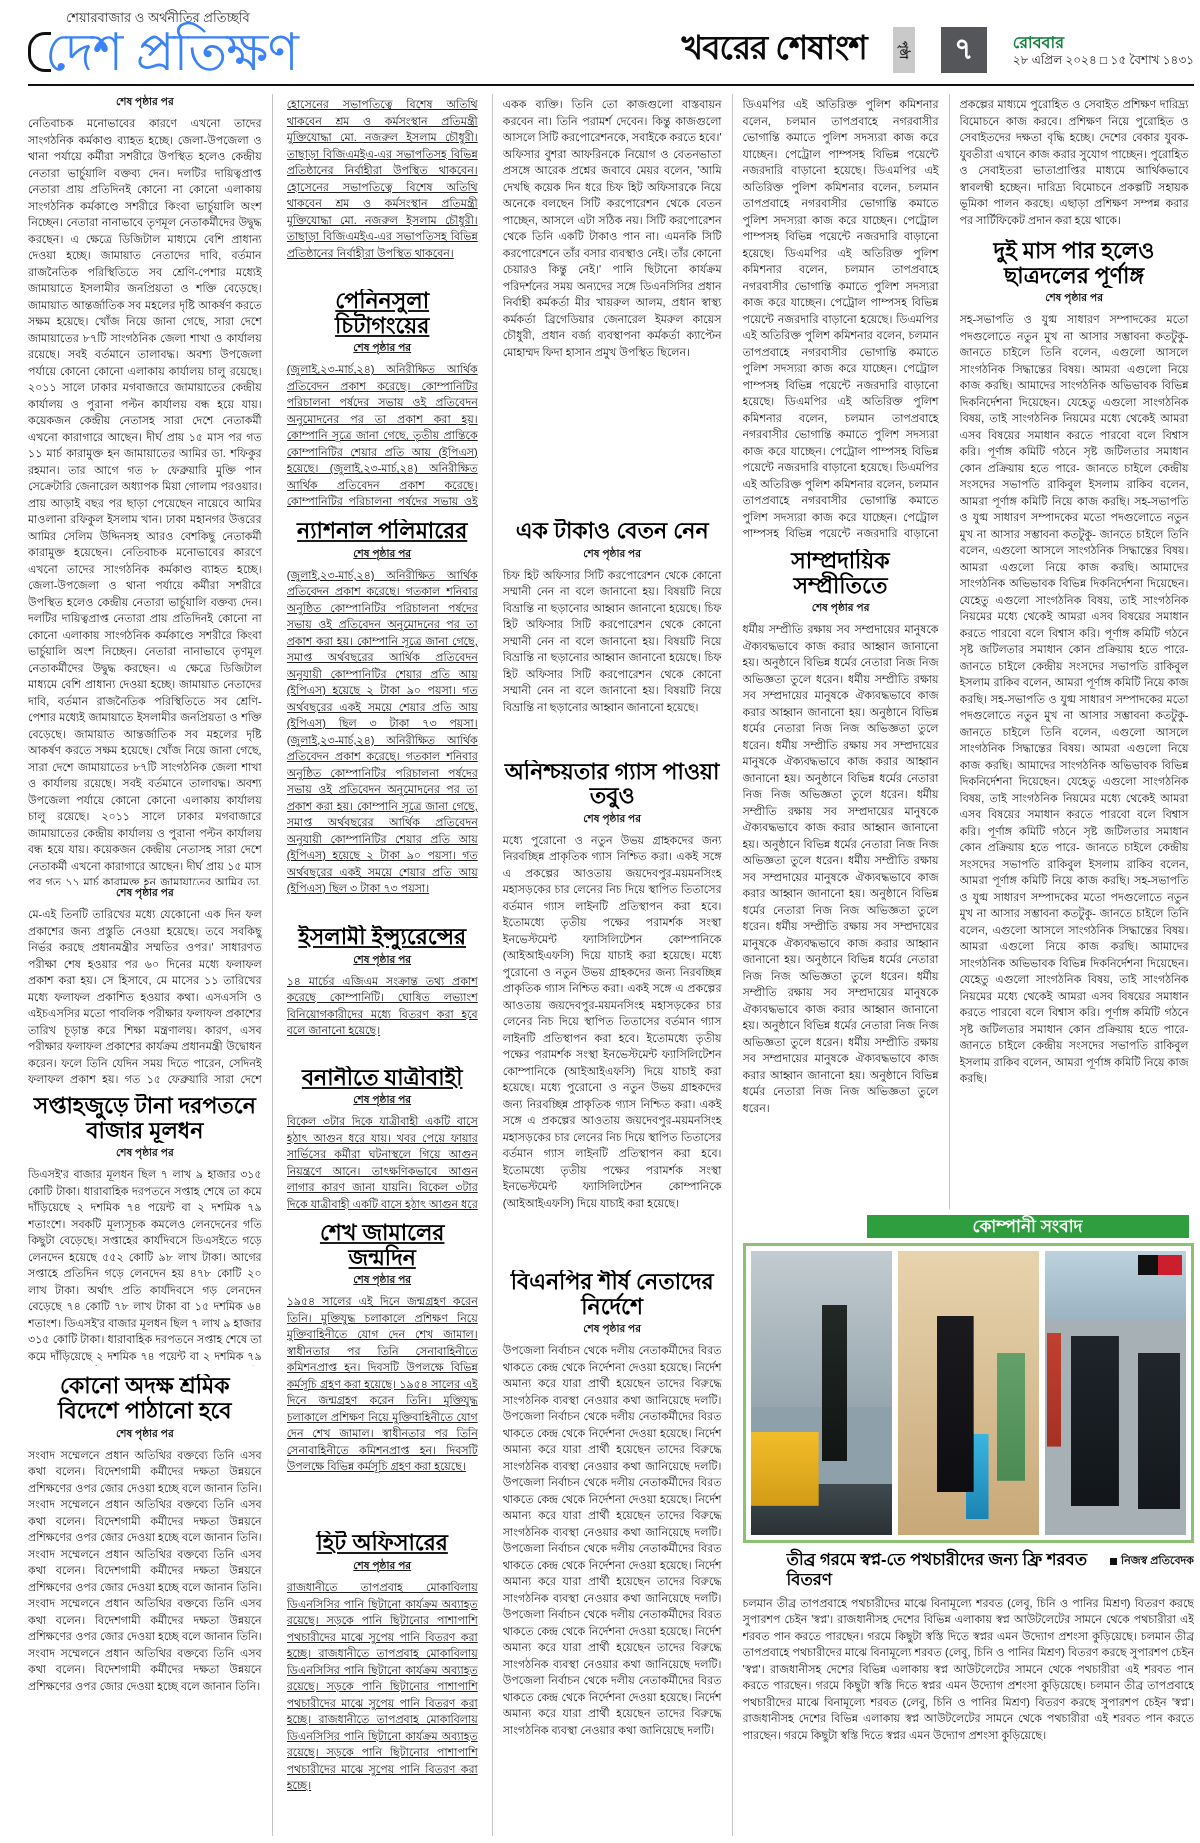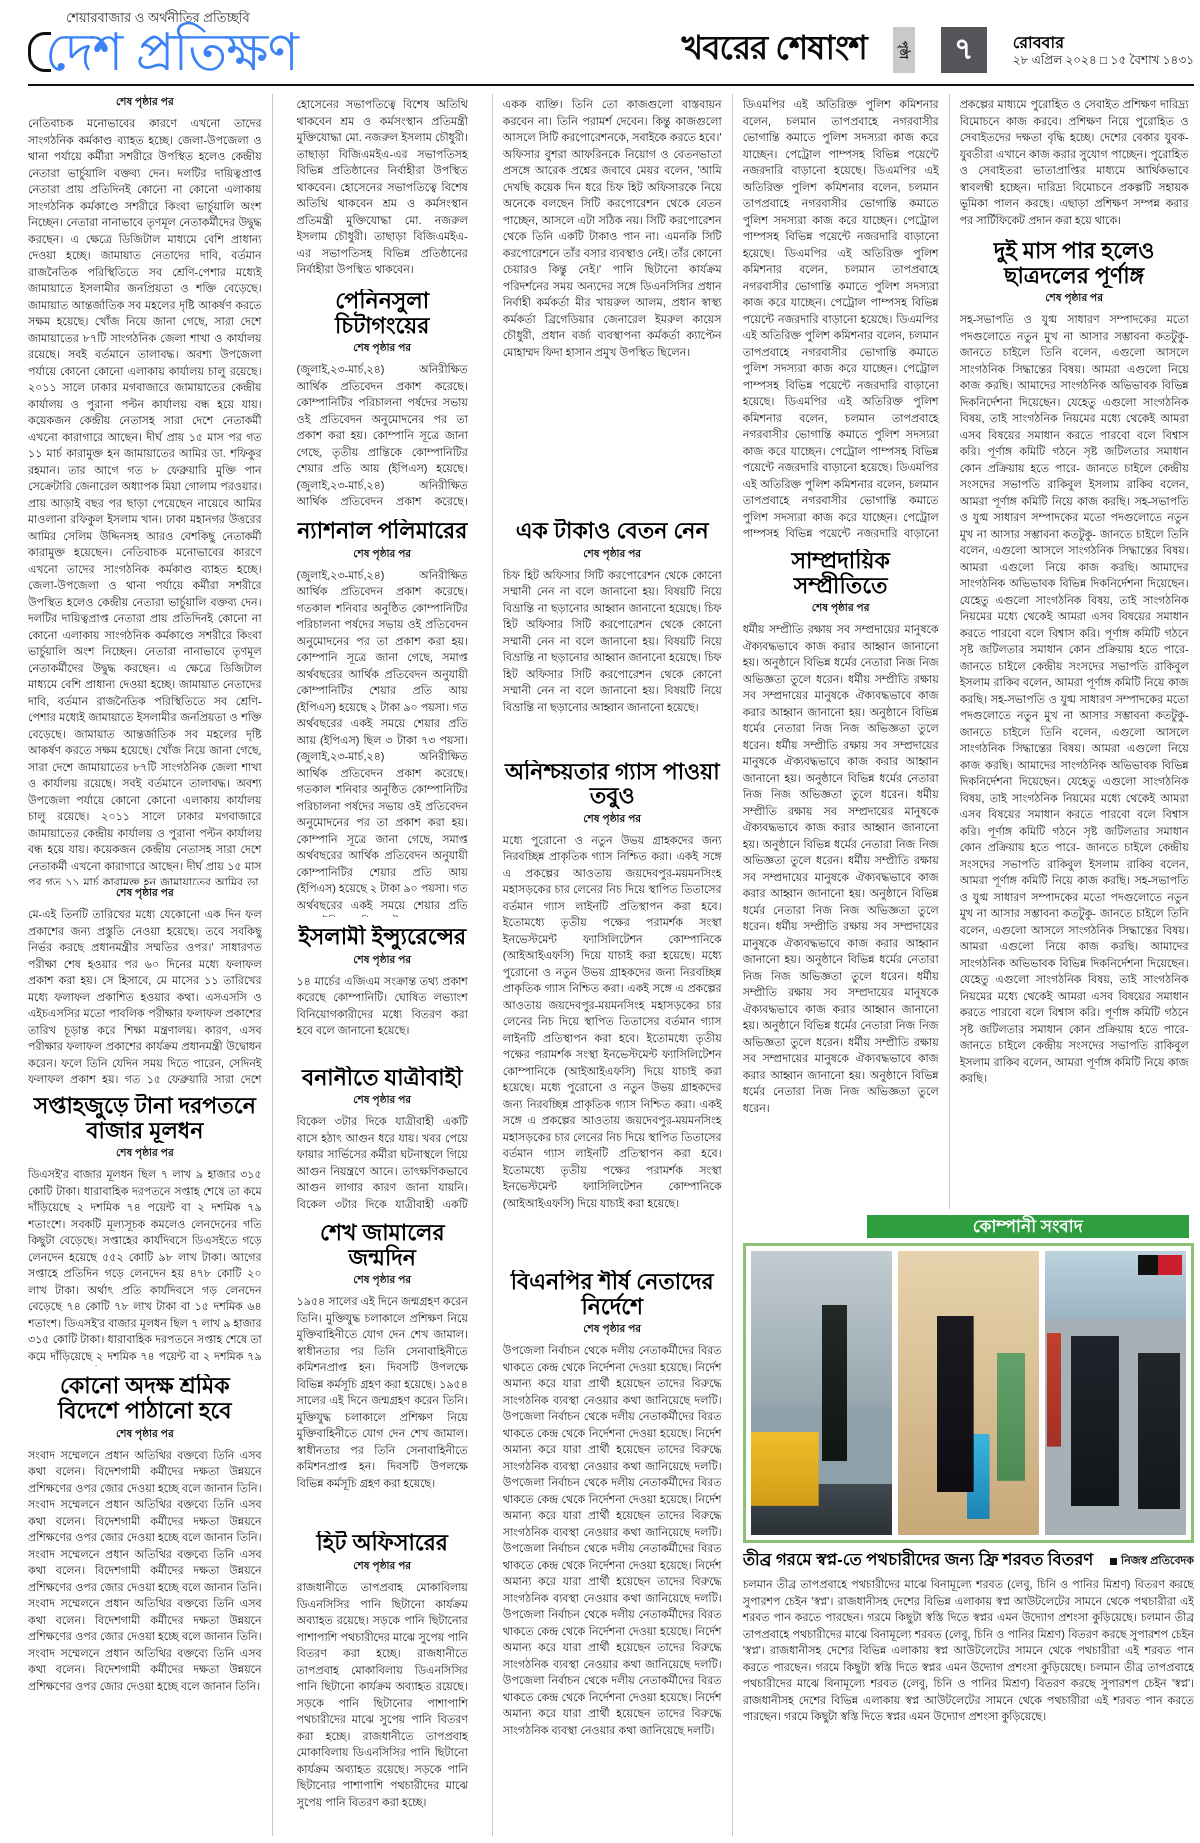--- a/index.html
+++ b/index.html
@@ -18,28 +18,28 @@
   .mast-right{display:flex;align-items:center;gap:26px;}
   .section-title{font-size:33px;font-weight:bold;color:#0a0a0a;letter-spacing:-1px;}
   .pgbox-label{background:#c9c9c9;color:#222;width:22px;height:46px;
                writing-mode:vertical-rl;text-orientation:mixed;
                display:flex;align-items:center;justify-content:center;
                font-size:11px;font-weight:bold;}
   .pgbox-num{background:#55565a;color:#fff;width:46px;height:46px;
              display:flex;align-items:center;justify-content:center;
              font-size:30px;font-weight:bold;}
   .datecell{display:flex;flex-direction:column;line-height:1.25;}
-  .day{font-size:16px;font-weight:bold;color:#000000;}
+  .day{font-size:16px;font-weight:bold;color:#15803d;}
   .date{font-size:12px;color:#222;}
   
   .content{display:flex;padding:8px 6px 0 28px;}
   .col{height:1742px;overflow:hidden;box-sizing:border-box;}
   .col + .col, .subcol + .subcol{border-left:1px solid #c6c6c6;}
   .c1{width:246px;padding-right:10px;}
-  .c2{width:222px;padding:0 24px;}
+  .c2{width:222px;padding:0 14px;text-decoration:underline;}
   .c3{width:242px;padding:0 10px;}
   .rz{width:456px;padding-left:10px;border-left:1px solid #c6c6c6;}
   .rz-top{display:flex;height:1115px;overflow:hidden;}
   .subcol{box-sizing:border-box;overflow:hidden;}
   .c4{width:206px;padding-right:10px;}
   .c5{width:240px;padding-left:10px;}
   .hl{font-weight:bold;text-align:center;color:#000;line-height:1.12;
       margin:8px 0 2px;overflow:hidden;}
   .hl-lg{font-size:25px;max-height:58px;}
   .hl-md{font-size:22px;max-height:50px;}
@@ -75,21 +75,21 @@
         linear-gradient(#20262b,#14181c),
         linear-gradient(#1e242a,#12161a),
         linear-gradient(#9fd0e8,#7fb3d6),
         linear-gradient(#c2402f,#a33224),
         linear-gradient(#bcd3de,#9cb4c2);
       background-size:30% 55%,34% 60%,14% 12%,10% 40%,100% 24%;
       background-position:94% 80%,28% 75%,30% 38%,2% 48%,0 0;}
   .brandmark{position:absolute;top:4px;right:4px;width:44px;height:20px;
              background:linear-gradient(90deg,#111 0 45%,#cc1f2d 45% 100%);}
   .caprow{display:flex;justify-content:space-between;align-items:baseline;
-          margin-top:7px;gap:10px;}
+          margin-top:7px;gap:10px;margin-left:44px;}
   .caption{font-size:16.5px;font-weight:bold;color:#000;line-height:1.2;}
   .credit{font-size:11px;font-weight:bold;white-space:nowrap;color:#111;
           display:flex;align-items:center;gap:4px;}
   .sqicon{width:7px;height:7px;background:#111;display:inline-block;}
   .story{margin-top:5px;height:230px;}
 </style>
 </head>
 <body>
 
 <div class="masthead">

